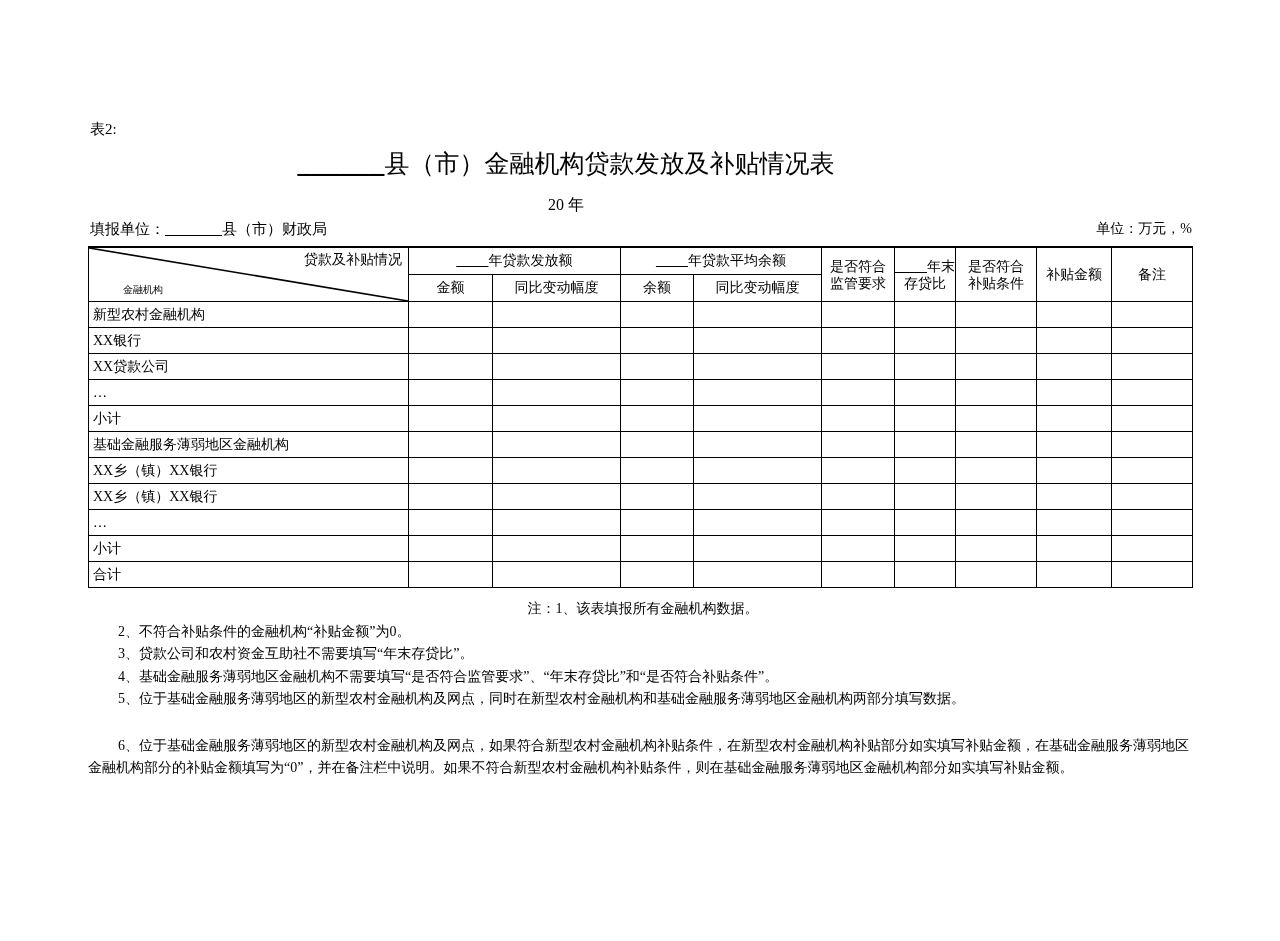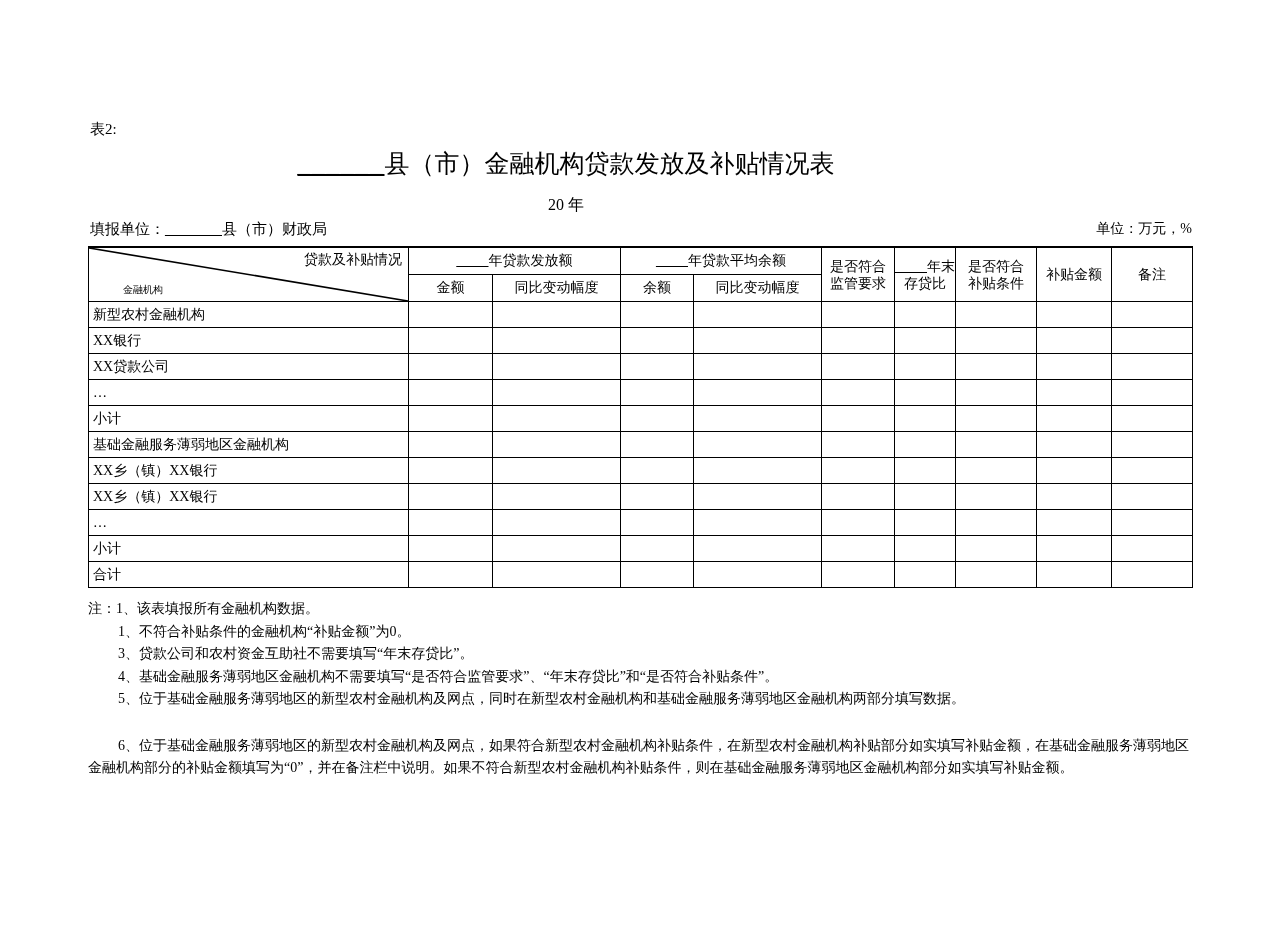--- a/index.html
+++ b/index.html
@@ -169,21 +169,21 @@
   
   .notes {
     position: absolute;
     left: 88px;
     top: 598px;
     width: 1110px;
     font-size: 14px;
     line-height: 22.5px;
   }
   .note-line { white-space: nowrap; }
-  .note-first { text-indent: 0; }
+  .note-first { text-indent: 0; text-align: center; }
   .note-indent { padding-left: 30px; }
   .note-wrapblock {
     white-space: normal;
     text-indent: 30px;
     width: 1105px;
     margin-top: 24px;
   }
 </style>
 </head>
 <body>
@@ -383,20 +383,20 @@
           <td></td>
           <td></td>
           <td></td>
         </tr>
       </tbody>
     </table>
   </div>
 
   <div class="notes">
     <div class="note-line note-first"><span>注：</span><span>1、该表填报所有金融机构数据。</span></div>
-    <div class="note-line note-indent">1、不符合补贴条件的金融机构“补贴金额”为0。</div>
+    <div class="note-line note-indent">2、不符合补贴条件的金融机构“补贴金额”为0。</div>
     <div class="note-line note-indent">3、贷款公司和农村资金互助社不需要填写“年末存贷比”。</div>
     <div class="note-line note-indent">4、基础金融服务薄弱地区金融机构不需要填写“是否符合监管要求”、“年末存贷比”和“是否符合补贴条件”。</div>
     <div class="note-line note-indent">5、位于基础金融服务薄弱地区的新型农村金融机构及网点，同时在新型农村金融机构和基础金融服务薄弱地区金融机构两部分填写数据。</div>
     <div class="note-wrapblock">6、位于基础金融服务薄弱地区的新型农村金融机构及网点，如果符合新型农村金融机构补贴条件，在新型农村金融机构补贴部分如实填写补贴金额，在基础金融服务薄弱地区金融机构部分的补贴金额填写为“0”，并在备注栏中说明。如果不符合新型农村金融机构补贴条件，则在基础金融服务薄弱地区金融机构部分如实填写补贴金额。</div>
   </div>
 
 </div>
 
 </body></html>

